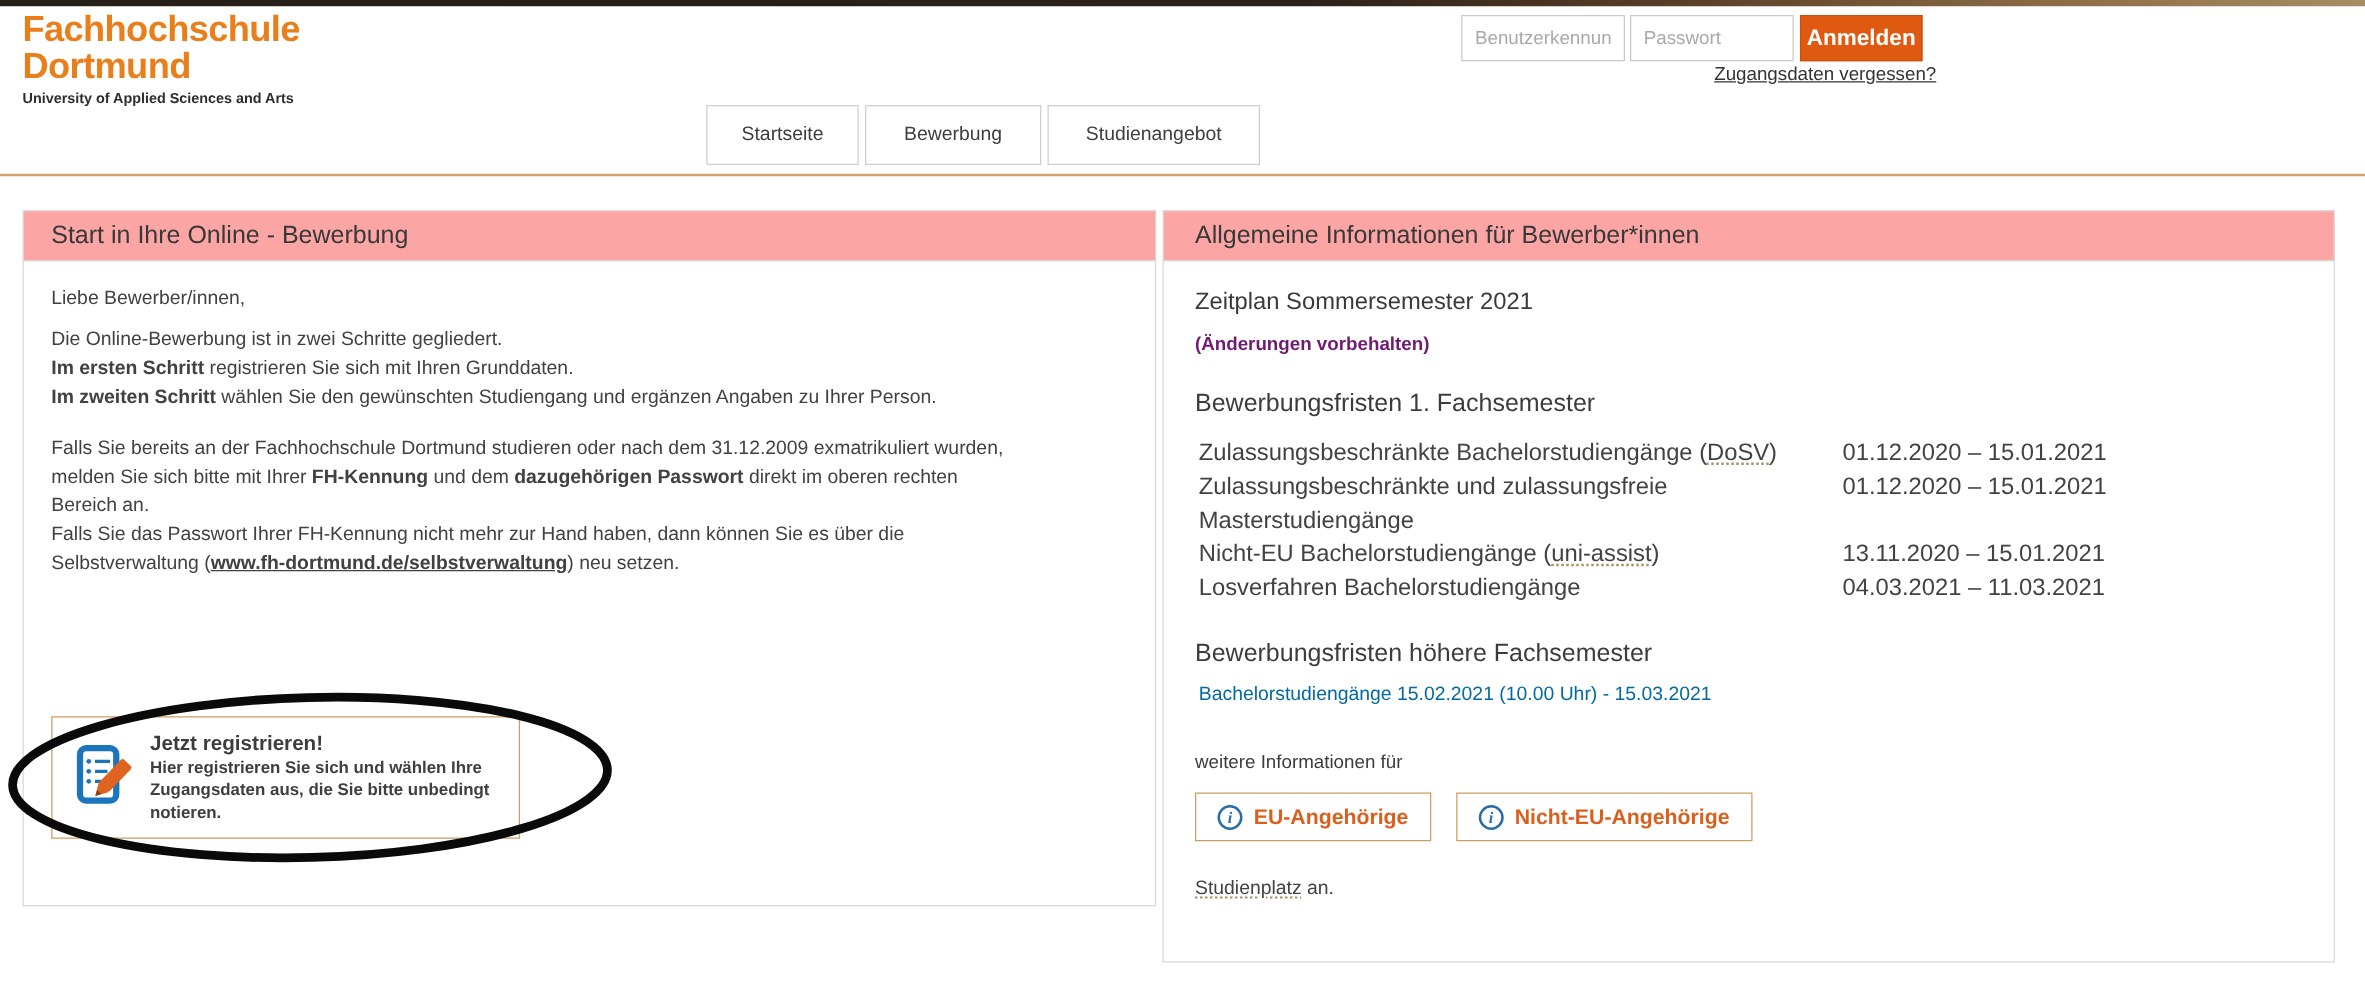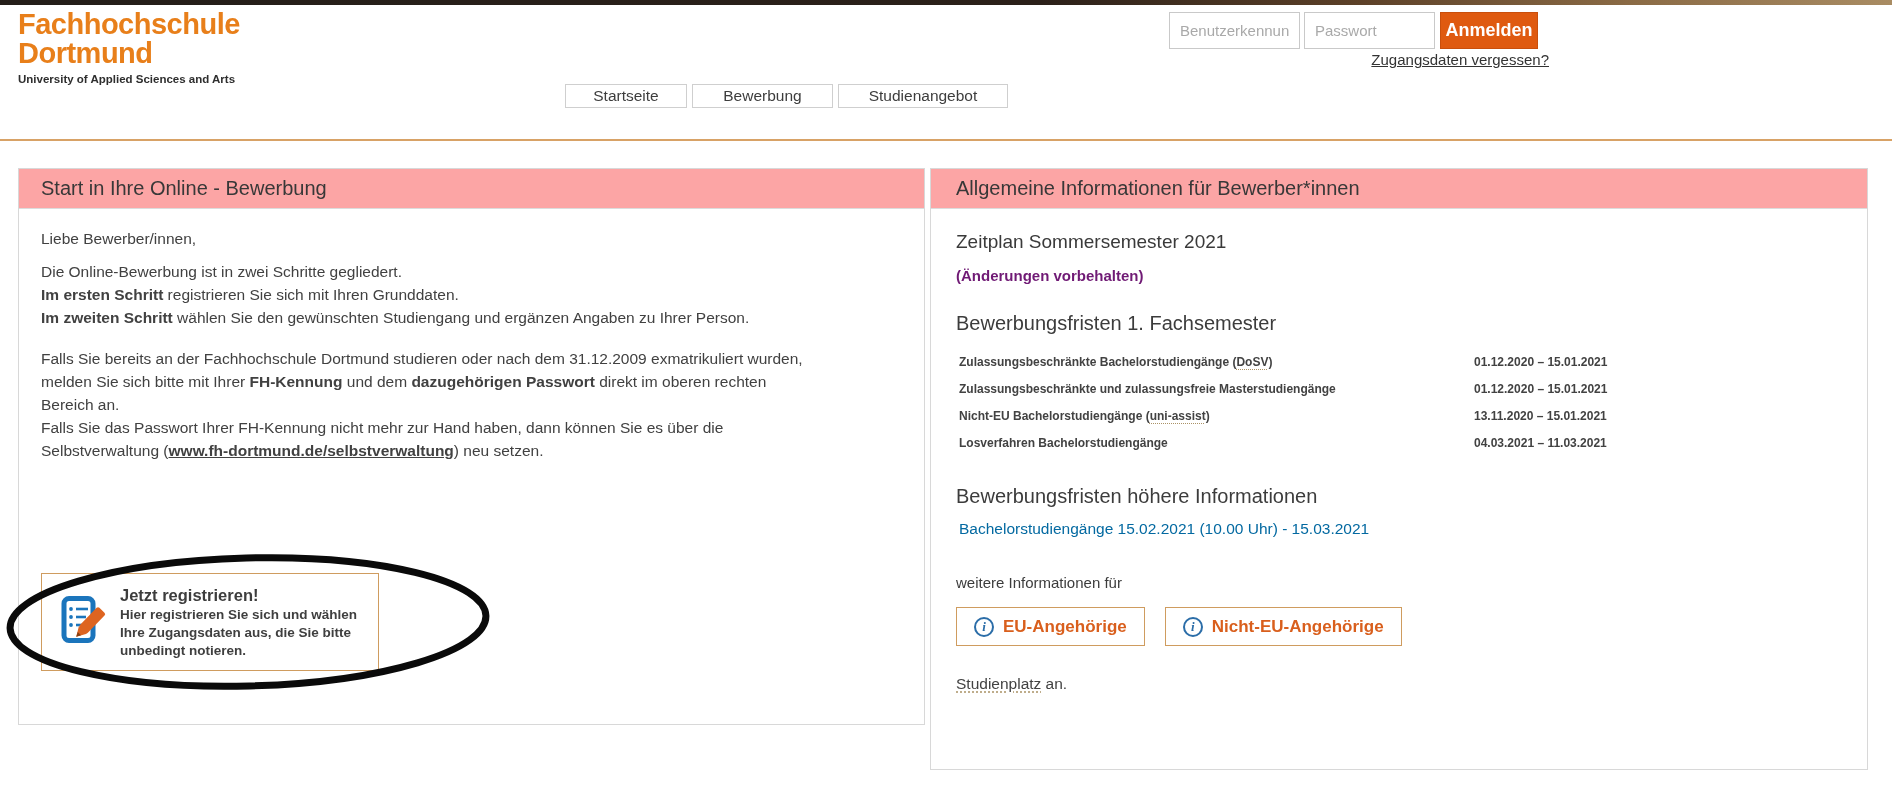--- a/index.html
+++ b/index.html
@@ -23,21 +23,21 @@
   #user-input { left:1169px; }
   #pass-input { left:1304px; }
   .login-btn { position:absolute; left:1440px; top:12px; width:98px; height:37px; background:#df5a10;
     border:1px solid #c94f0c; color:#fff; font-size:18px; font-weight:700; cursor:pointer;
     font-family:"Liberation Sans",sans-serif; }
   .forgot { position:absolute; top:51px; left:1160px; width:389px; text-align:right; font-size:15px;
     color:#333; text-decoration:underline; cursor:pointer; }
 
   
   .tabs { position:absolute; left:565px; top:84px; display:flex; gap:5px; }
-  .tab { height:24px; background:#fff; border:1px solid #cfcfcf; display:flex; align-items:center;
+  .tab { height:48px; background:#fff; border:1px solid #cfcfcf; display:flex; align-items:center;
     justify-content:center; font-size:15.5px; color:#3d3d3d; cursor:pointer; }
   .tab-1 { width:122px; } .tab-2 { width:141px; } .tab-3 { width:170px; }
   .nav-line { position:absolute; left:0; top:139px; width:1892px; height:2px; background:#d8a266; }
 
   
   .panel { position:absolute; top:168px; background:#fff; border:1px solid #d8d8d8; }
   .panel-header { height:40px; background:#fca5a5; border-bottom:1px solid #dcdcdc; display:flex;
     align-items:center; font-size:20px; color:#383838; }
   #left-panel { left:18px; width:907px; height:557px; }
   #left-panel .panel-header { padding-left:22px; }
@@ -47,36 +47,36 @@
   
   .lp-body { padding:18px 20px 0 22px; font-size:15.5px; line-height:23px; color:#414141; }
   .b { font-weight:700; }
   .solidlink { font-weight:700; text-decoration:underline; cursor:pointer; }
   .lp-greeting { margin-bottom:10px; }
   .lp-intro { margin-bottom:18px; }
   .lp-fh { margin-bottom:18px; }
   .lp-boldpara { font-weight:700; }
 
   
-  .register-box { position:absolute; left:22px; top:404px; width:338px; height:98px;
+  .register-box { position:absolute; left:22px; top:404px; width:375px; height:98px;
     border:1px solid #cf9c5f; background:#fff; display:flex; align-items:center; cursor:pointer; }
   .register-icon-wrap { flex:0 0 auto; margin:0 14px 0 18px; }
   .register-text { width:300px; }
   .register-title { font-size:16.5px; font-weight:700; color:#3d3d3d; line-height:19px; }
   .register-desc { font-size:13.5px; font-weight:700; color:#3f3f3f; line-height:17px; }
 
   .circle-annotation { position:absolute; left:2px; top:548px; pointer-events:none; }
 
   
   .rp-body { padding:0 25px; }
   .rp-schedule-title { margin-top:22px; font-size:19px; color:#3a3a3a; }
   .rp-disclaimer { margin-top:14px; font-size:15px; font-weight:700; color:#701a75; }
   .rp-h2 { margin-top:28px; font-size:20px; color:#3c3c3c; font-weight:400; }
   .dl-rows { margin-top:14px; }
-  .dl-row { display:flex; font-size:12px; line-height:27px; color:#424242; padding-left:3px;font-weight:bold; }
+  .dl-row { display:flex; font-size:19px; line-height:27px; color:#424242; padding-left:3px; }
   .dl-label { width:515px; }
   .dotlink { text-decoration:underline dotted #ab9266; text-underline-offset:3px; cursor:pointer; }
   .dl-date { white-space:nowrap; }
   .rp-row-single { margin-top:12px; font-size:15.5px; color:#0369a1; padding-left:3px; }
   .rp-more-title { margin-top:36px; font-size:15px; color:#3c3c3c; font-weight:400; }
   .info-buttons { margin-top:16px; display:flex; gap:20px; }
   .info-btn { display:inline-flex; align-items:center; height:39px; padding:0 17px; background:#fff;
     border:1px solid #cf9c5f; color:#d95f1d; font-size:17px; font-weight:700; cursor:pointer;
     font-family:"Liberation Sans",sans-serif; }
   .info-icon { display:inline-flex; align-items:center; justify-content:center; width:20px; height:20px;
@@ -179,21 +179,21 @@
         <div class="dl-row">
           <span class="dl-label"><span>Nicht-EU Bachelorstudiengänge (</span><span class="dotlink">uni-assist</span><span>)</span></span>
           <span class="dl-date">13.11.2020 – 15.01.2021</span>
         </div>
         <div class="dl-row">
           <span class="dl-label"><span>Losverfahren Bachelorstudiengänge</span><span></span><span></span></span>
           <span class="dl-date">04.03.2021 – 11.03.2021</span>
         </div>
       </div>
 
-      <div class="rp-h2">Bewerbungsfristen höhere Informationen</div>
+      <div class="rp-h2">Bewerbungsfristen höhere Fachsemester</div>
       <div class="rp-row-single">Bachelorstudiengänge 15.02.2021 (10.00 Uhr) - 15.03.2021</div>
 
       <div class="rp-more-title">weitere Informationen für</div>
       <div class="info-buttons">
         <button class="info-btn">
           <span class="info-icon"></span>
           <span>EU-Angehörige</span>
         </button>
         <button class="info-btn">
           <span class="info-icon"></span>

